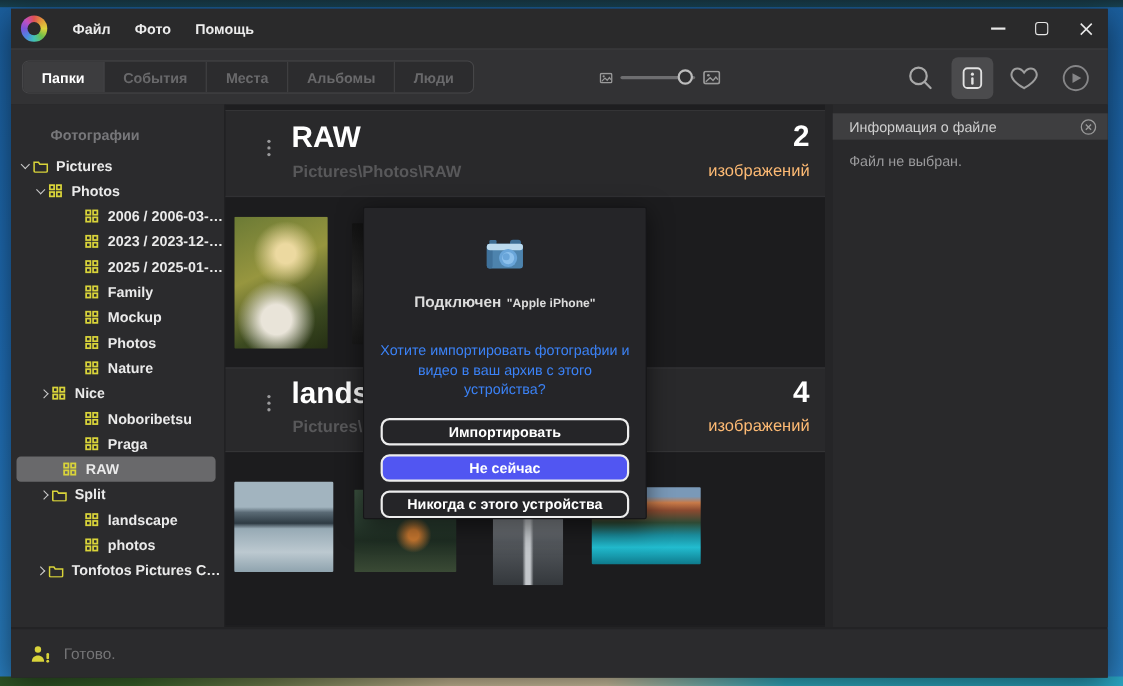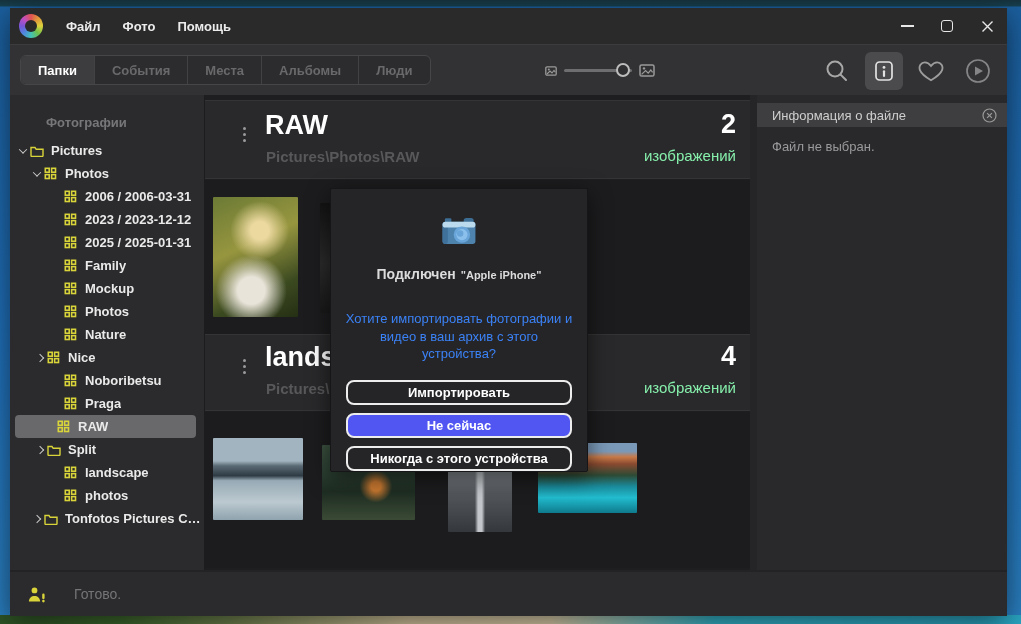--- a/index.html
+++ b/index.html
@@ -39,39 +39,39 @@
   .tool-icons { position:absolute; right:10px; top:0; height:51px; display:flex; align-items:center; gap:9px; }
   .tbtn { width:38px; height:38px; display:flex; align-items:center; justify-content:center; border-radius:6px; }
   .tbtn.active { background:#4b4b4d; }
 
   
   .sidebar { position:absolute; left:0; top:87px; width:195px; height:475px; background:#2b2b2d; border-right:1px solid #1c1c1e; padding-top:20px; overflow:hidden; }
   .side-label { padding-left:36px; font-size:13px; font-weight:700; color:#77777a; }
   .tree { margin-top:9px; }
   .trow { height:23px; display:flex; align-items:center; font-size:13px; font-weight:700; color:#eaeaea; white-space:nowrap; }
   .trow .tlabel { overflow:hidden; text-overflow:ellipsis; }
-  .lvl1 { padding-left:6px; } .lvl2 { padding-left:20px; } .lvl3 { padding-left:40px; }
+  .lvl1 { padding-left:6px; } .lvl2 { padding-left:20px; } .lvl3 { padding-left:53px; }
   .trow.selected { background:#69696b; border-radius:4px; margin:0 8px 0 5px; padding-left:28px; }
   .chev-slot { width:13px; display:flex; justify-content:center; flex:0 0 13px; }
   .chev { width:6px; height:6px; border-right:1.6px solid #c9c9c9; border-bottom:1.6px solid #c9c9c9; display:inline-block; }
   .chev.down { transform:rotate(45deg) translate(-1px,-1px); }
   .chev.right { transform:rotate(-45deg); }
   .ticon { width:15px; margin:0 6px 0 1px; display:flex; flex:0 0 15px; }
 
   .main { position:absolute; left:195px; top:87px; width:545px; height:475px; background:#1e1e20; }
   .band-hd { position:absolute; left:0; width:100%; background:#29292b; border-top:1px solid #343436; border-bottom:1px solid #343436; }
   .hd1 { top:5px; height:79px; } .hd2 { top:239px; height:77px; }
   .rows1 { position:absolute; top:85px; height:154px; left:0; width:100%; background:#1c1c1e; }
   .rows2 { position:absolute; top:317px; height:156px; left:0; width:100%; background:#1c1c1e; }
   .kebab { position:absolute; left:38px; top:26px; display:flex; flex-direction:column; gap:3px; }
   .kebab i { width:3px; height:3px; border-radius:50%; background:#9a9a9c; }
   .sec-title { position:absolute; left:60px; top:9px; font-size:27px; font-weight:700; color:#fff; }
   .sec-path { position:absolute; left:61px; top:47px; font-size:15px; font-weight:700; color:#58585a; }
   .sec-count { position:absolute; right:14px; top:8px; font-size:27px; font-weight:700; color:#fff; }
-  .sec-count-label { position:absolute; right:14px; top:46px; font-size:15px; color:#86efac; }
+  .sec-count-label { position:absolute; right:14px; top:46px; font-size:15px; color:#fdba74; }
   .thumb { position:absolute; border-radius:1px; }
   .th-r1 { left:8px; top:102px; width:85px; height:120px;
     background: radial-gradient(circle at 45% 78%, #e9e4d9 0 13%, rgba(233,228,217,0) 34%),
       radial-gradient(circle at 55% 28%, #ecd9a0 0 9%, rgba(236,217,160,0) 30%),
       linear-gradient(155deg,#6b7a35,#97963f 40%,#3c4a20 75%,#252f14); }
   .th-r2 { left:115px; top:108px; width:70px; height:110px; background:linear-gradient(180deg,#141414,#2b2b2b 55%,#191919); }
   .th-l1 { left:8px; top:343px; width:90px; height:82px;
     background:linear-gradient(180deg,#a2b4bf 0 28%,#5a6a75 34%,#2e3b44 46%,#97aab5 52%,#bcc9d0 78%,#8fa3ae 100%); }
   .th-l2 { left:117px; top:350px; width:93px; height:75px;
     background: radial-gradient(circle at 58% 55%, #c87830 0 7%, rgba(200,120,48,0) 24%),
@@ -82,21 +82,21 @@
   .th-l4 { left:333px; top:348px; width:99px; height:70px;
     background:linear-gradient(180deg,#7a99b8 0 12%,#c87a48 20%,#8a4a30 30%,#2e4a35 46%,#1a8a9a 62%,#22bccf 78%,#0e7a8c 100%); }
 
   .divider { position:absolute; left:740px; top:87px; width:7px; height:475px; background:#252527; }
 
   .panel { position:absolute; left:747px; top:87px; width:250px; height:475px; background:#29292b; }
   .panel-hd { margin-top:8px; height:24px; background:#3e3e40; display:flex; align-items:center; padding:0 10px 0 15px; }
   .panel-hd-title { font-size:13px; color:#cfcfcf; flex:1; }
   .panel-body { padding:12px 15px; font-size:13px; color:#9a9a9c; }
 
-  .statusbar { position:absolute; left:0; top:564px; width:100%; height:44px; background:#2b2b2d; display:flex; align-items:center;gap:16px; }
+  .statusbar { position:absolute; left:0; top:564px; width:100%; height:44px; background:#2b2b2d; display:flex; align-items:center; }
   .status-icon { margin-left:18px; display:flex; }
   .status-text { margin-left:12px; font-size:14px; color:#757577; }
 
   
   .dialog { position:absolute; left:320px; top:180px; width:258px; height:284px; z-index:10;
     background:#252528; border:1px solid #161618; box-shadow:0 6px 22px rgba(0,0,0,.55); border-radius:2px;
     display:flex; flex-direction:column; align-items:center; }
   .cam { margin-top:28px; }
   .dlg-title { margin-top:20px; font-size:14px; font-weight:700; color:#dcdcdc; display:flex; align-items:baseline; gap:5px; }
   .dlg-device { font-size:11px; font-weight:700; color:#dcdcdc; }

